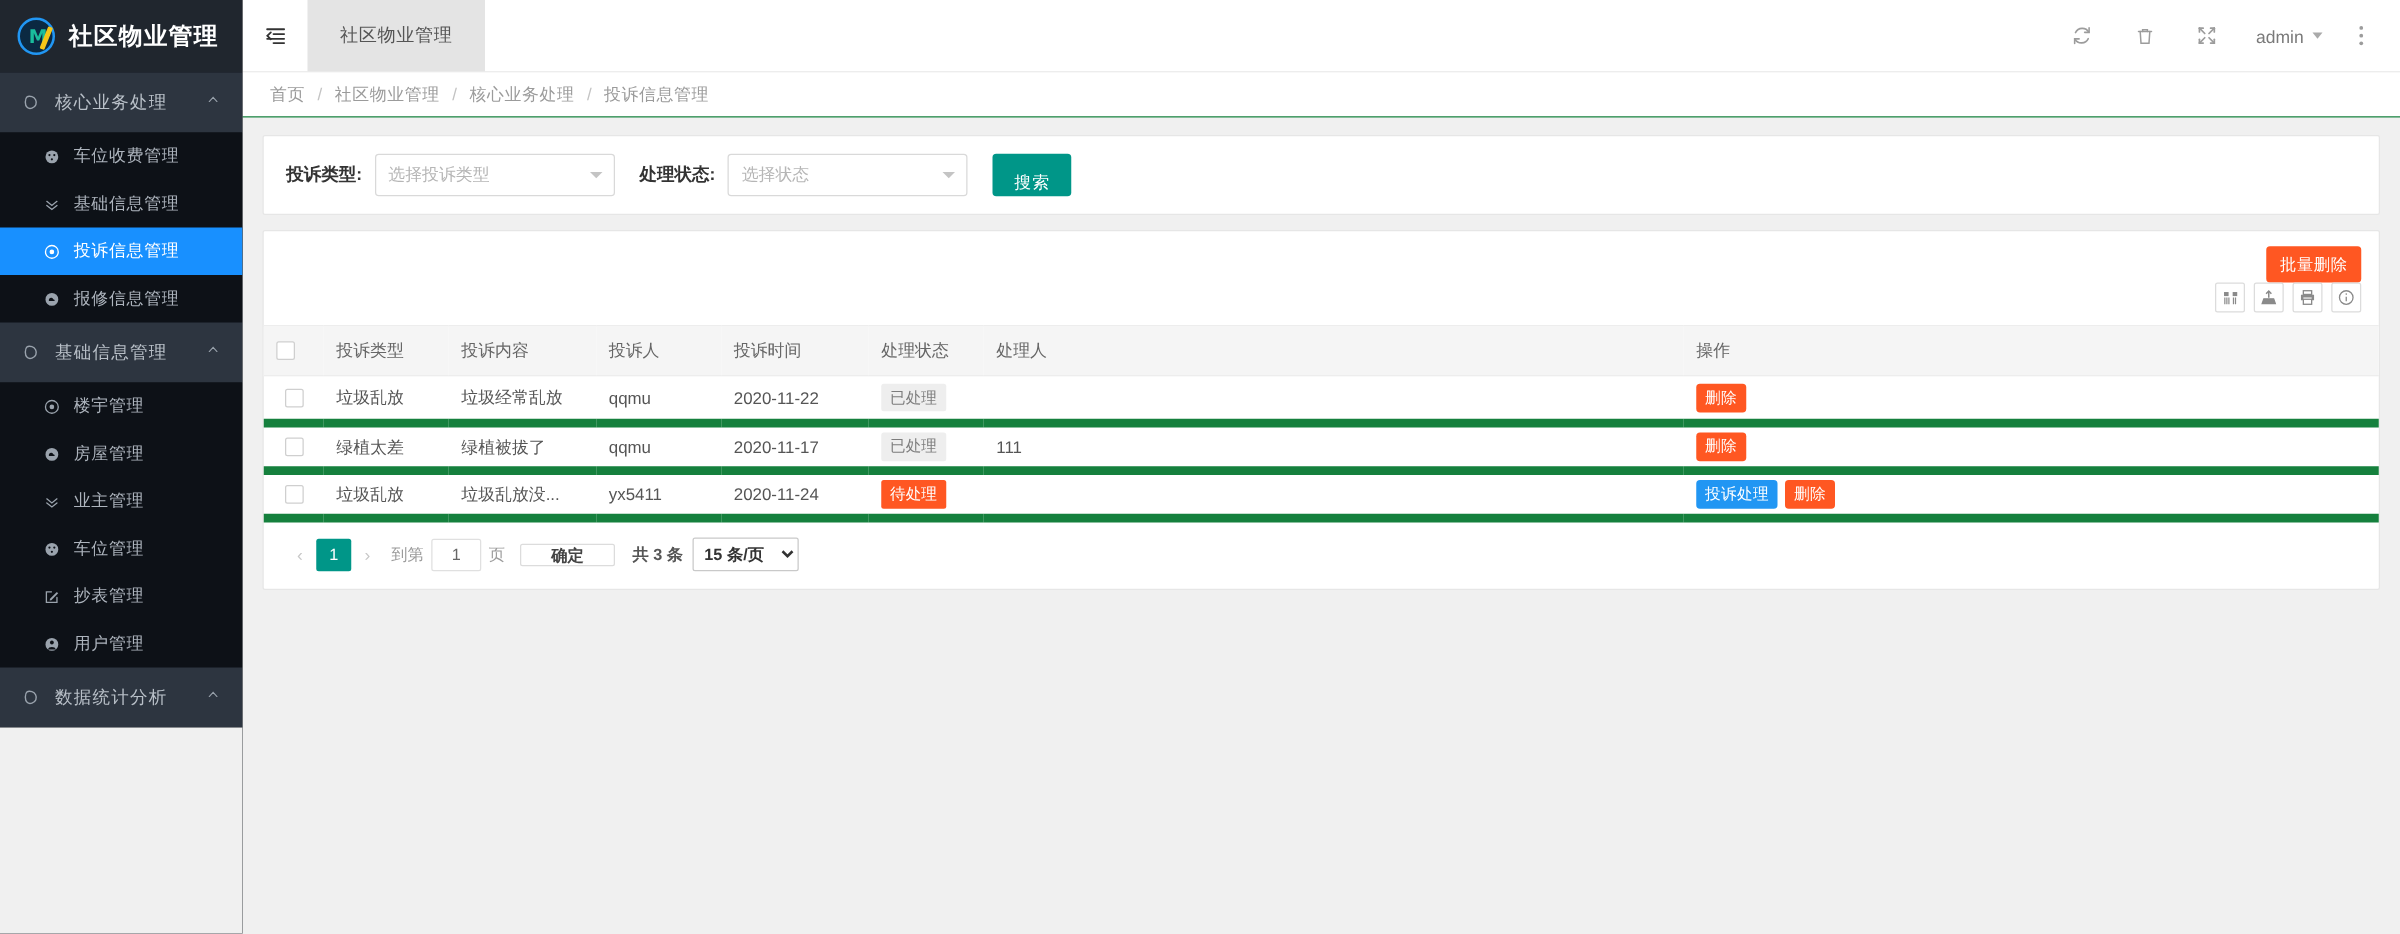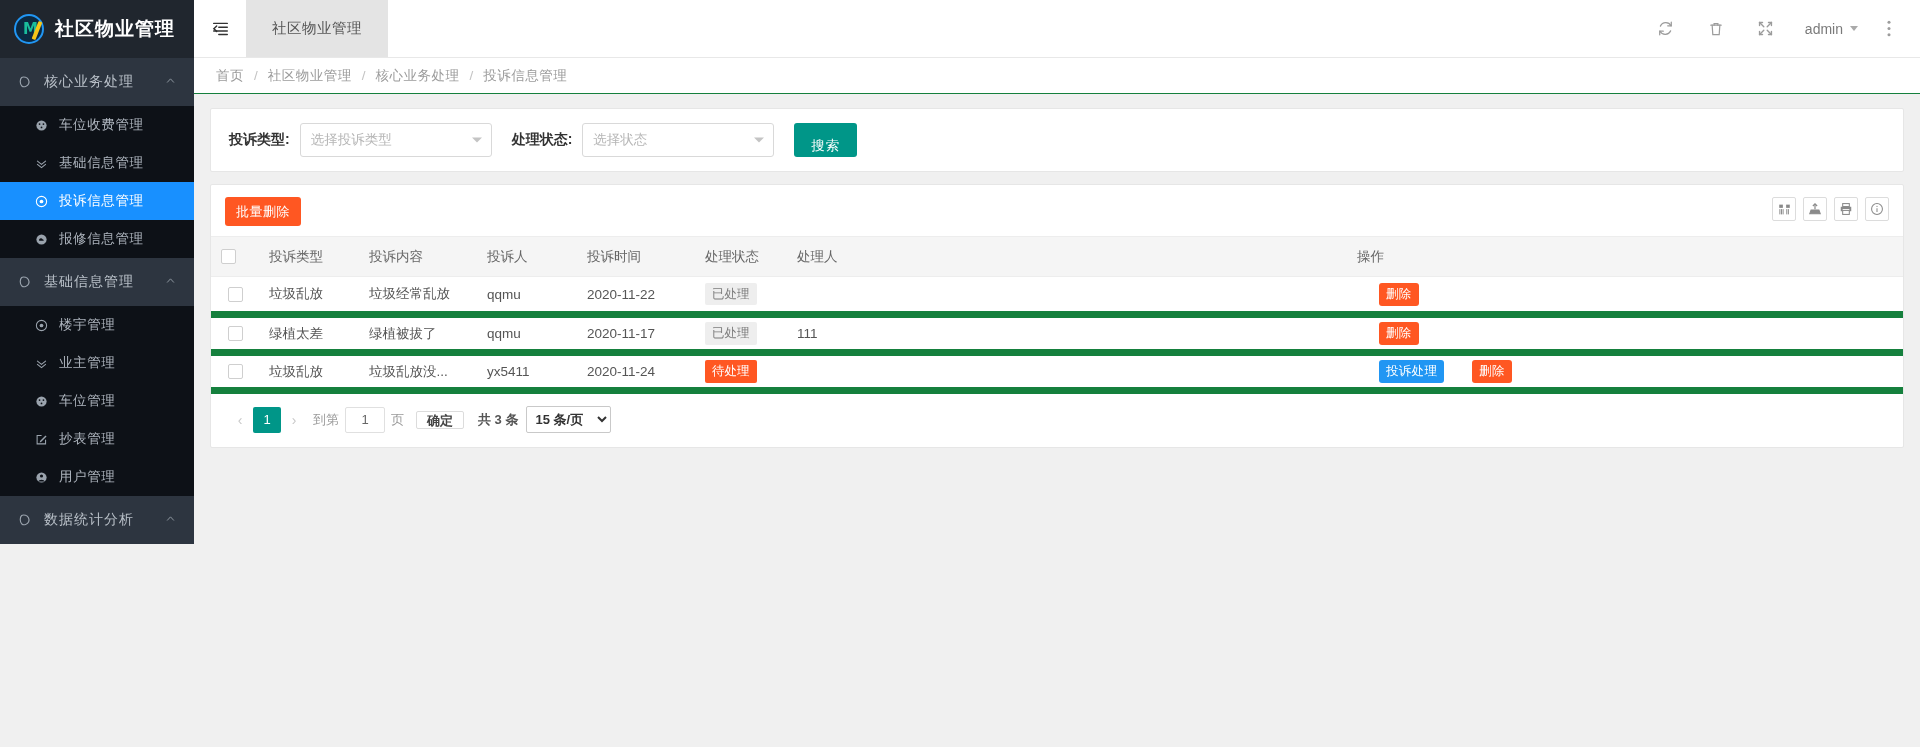--- a/index.html
+++ b/index.html
@@ -148,21 +148,21 @@
   }
   .search-btn {
     height: 34px; background: #009688; color: #fff; border: none;
     padding: 14px 17px; font-size: 13.5px; border-radius: 3px; cursor: pointer;
     font-family: inherit; letter-spacing: 1px;
   }
 
   
   .table-panel { padding: 0; }
   .table-toolbar {
-    display: flex; align-items: flex-start; padding: 12px 14px 10px 14px;
+    display: flex; align-items: flex-end; padding: 12px 14px 10px 14px; flex-direction: column;
   }
   .btn-bulk-del {
     background: #ff5722; color: #fff; border: none; border-radius: 3px;
     height: 29px; padding: 0 11px; font-size: 13px; cursor: pointer;
     font-family: inherit; letter-spacing: .5px;
   }
   .toolbar-spacer { flex: 1; }
   .tool-icons { display: flex; gap: 7px; }
   .tool-icon {
     width: 24px; height: 24px; border: 1px solid #dcdcdc; border-radius: 2px;
@@ -196,21 +196,21 @@
   .badge {
     display: inline-block; padding: 2px 7px; border-radius: 2px;
     font-size: 12.5px; line-height: 1.45;
   }
   .badge.done { background: #eeeeee; color: #7d7d7d; }
   .badge.pending { background: #ff5722; color: #fff; }
 
   .op-btn {
     border: none; border-radius: 3px; color: #fff; font-size: 12.5px;
     height: 23px; padding: 0 7px; cursor: pointer; font-family: inherit;
-    margin-right: 6px; letter-spacing: .3px; margin-left: 22px;
+    margin-right: 6px; letter-spacing: .3px;
   }
   .op-btn.blue { background: #2196f3; }
   .op-btn.red { background: #ff5722; }
 
   
   .pagination {
     display: flex; align-items: center; gap: 0; padding: 12px 14px 14px 16px;
     font-size: 13px; color: #888;
   }
   .pg-arrow {
@@ -222,21 +222,21 @@
     display: flex; align-items: center; justify-content: center;
     border-radius: 2px; font-size: 13px; cursor: pointer; padding: 0 6px;
   }
   .pg-text { margin: 0 6px; color: #9b9b9b; white-space: nowrap; }
   .pg-input {
     width: 40px; height: 26px; border: 1px solid #e0e0e0; border-radius: 2px;
     text-align: center; font-size: 13px; color: #666; font-family: inherit;
     outline: none; background: #fff;
   }
   .pg-confirm {
-    height: 18px; padding: 0 10px; border: 1px solid #dcdcdc; background: #fff;
+    height: 18px; padding: 0 24px; border: 1px solid #dcdcdc; background: #fff;
     border-radius: 2px; font-size: 13px; color: #444; cursor: pointer;
     font-family: inherit; font-weight: 700; margin: 0 6px;
   }
   .pg-total { color: #555; margin: 0 8px; font-weight:700; white-space: nowrap; }
   .pg-size {
     height: 27px; border: 1px solid #c9c9c9; border-radius: 2px; font-size: 13px;
     color: #333; font-family: inherit; padding: 0 4px; background: #fff; cursor: pointer;
     font-weight: 700;
   }
 
@@ -318,20 +318,29 @@
       </div>
       <div class="menu-sub">
         <div class="menu-item">
           <span class="micon">
             <svg width="13" height="13" viewBox="0 0 16 16" stroke="currentColor" fill="none" stroke-width="1.3">
               <circle cx="8" cy="8" r="6.3"></circle>
               <circle cx="8" cy="8" r="2.3" fill="currentColor" stroke="none"></circle>
             </svg>
           </span>
           <span class="mlabel">楼宇管理</span>
+        </div>
+        <div class="menu-item">
+          <span class="micon">
+            <svg width="13" height="13" viewBox="0 0 16 16">
+              <circle cx="8" cy="8" r="6.3" fill="currentColor"></circle>
+              <path d="M5.2 9.6 h5.6 a1.7 1.7 0 0 0 -1.5 -1.8 a2.2 2.2 0 0 0 -4.2 .3 a1.5 1.5 0 0 0 .1 1.5 Z" fill="#0d1117"></path>
+            </svg>
+          </span>
+          <span class="mlabel">房屋管理</span>
         </div>
         <div class="menu-item">
           <span class="micon">
             <svg width="13" height="13" viewBox="0 0 16 16" stroke="currentColor" fill="none" stroke-width="1.3" stroke-linecap="round">
               <polyline points="3,5 8,9 13,5"></polyline>
               <polyline points="3,9 8,13 13,9"></polyline>
             </svg>
           </span>
           <span class="mlabel">业主管理</span>
         </div>

